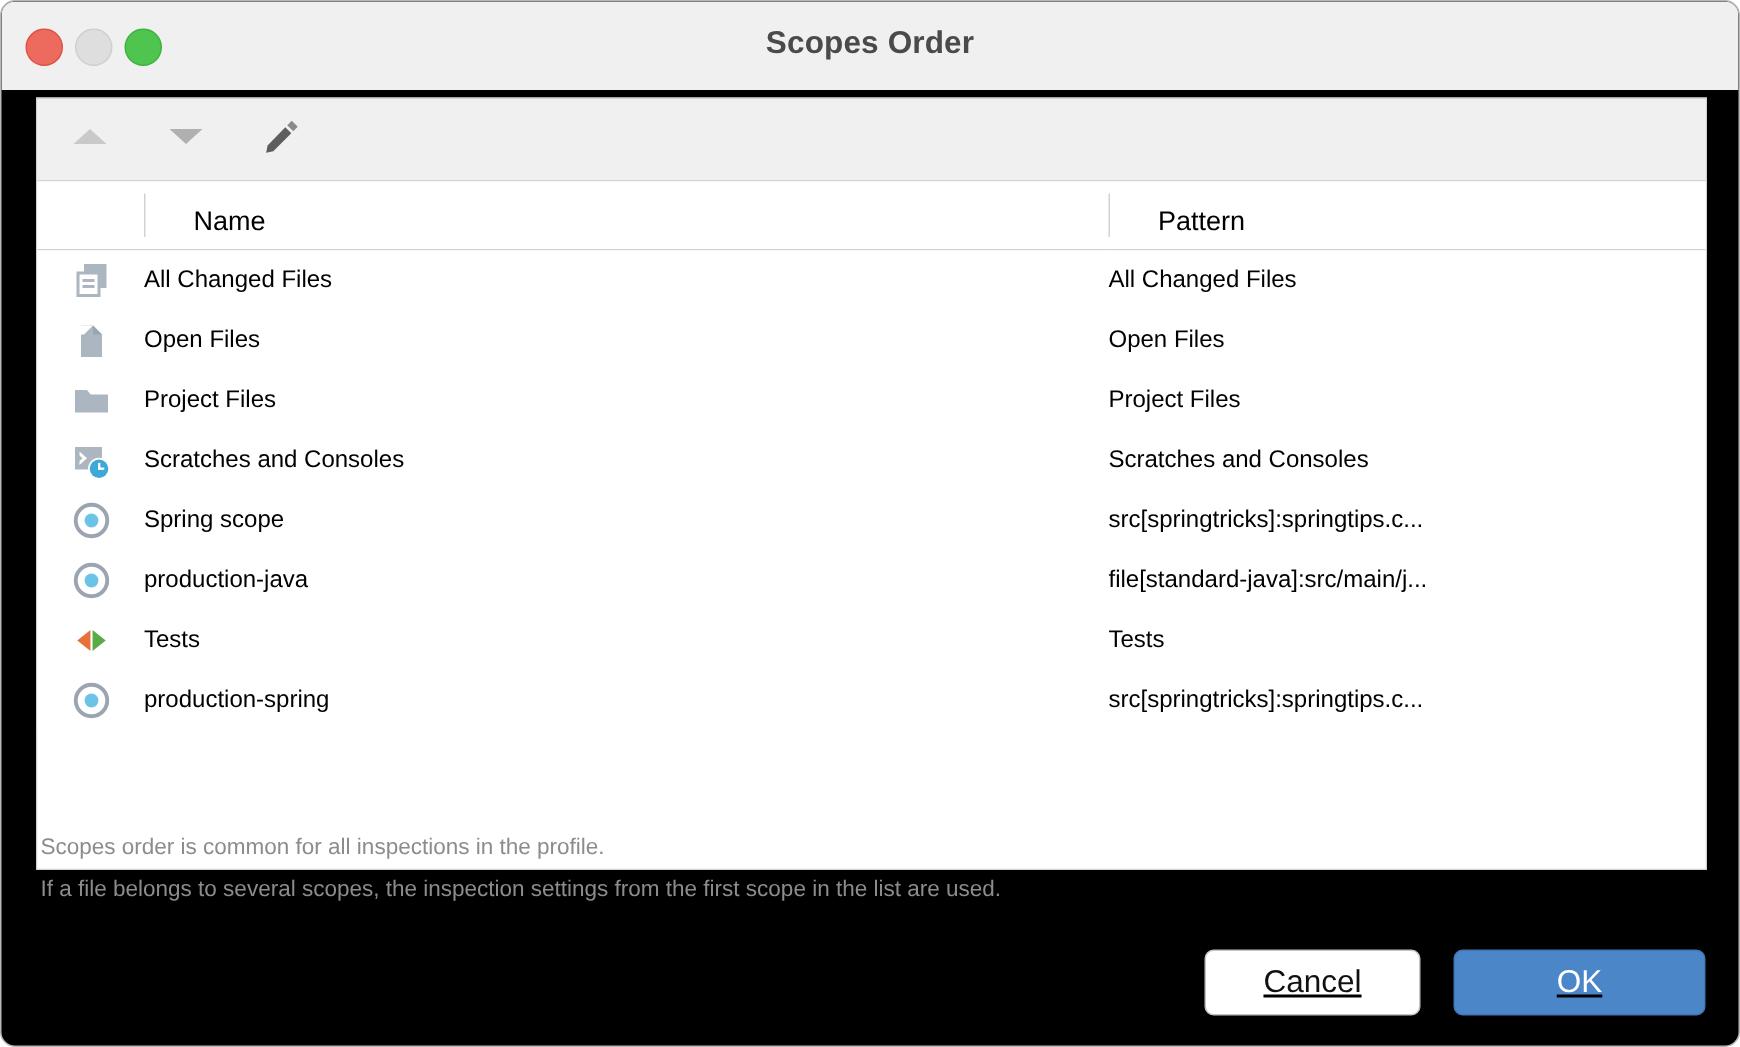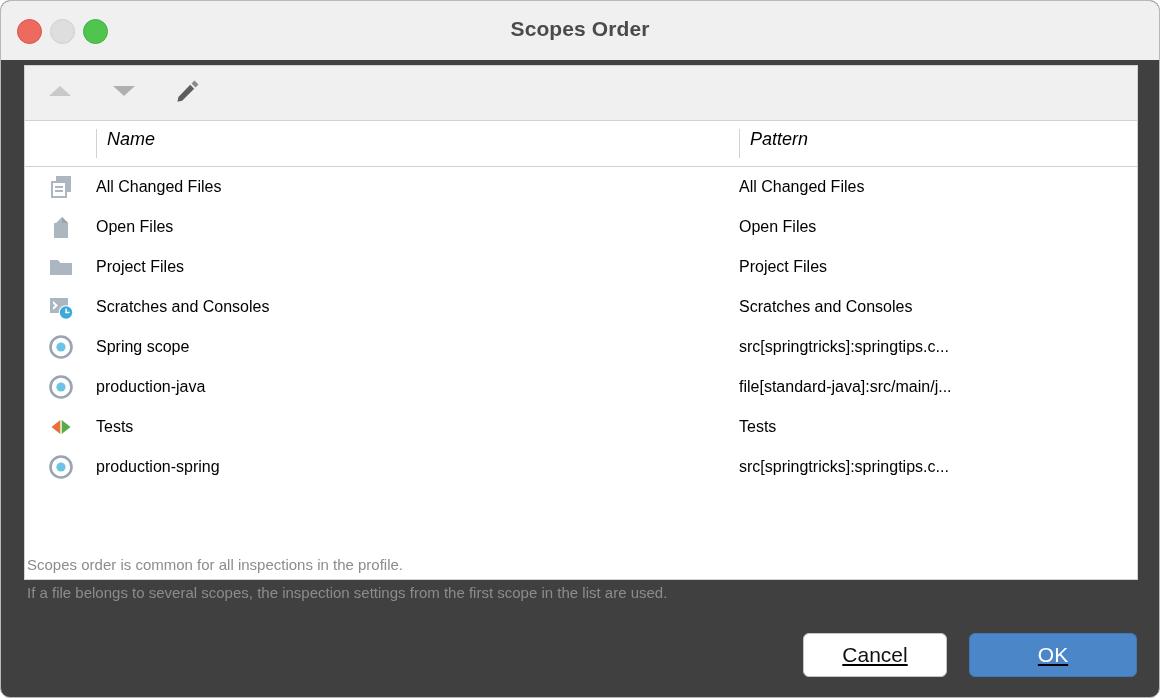--- a/index.html
+++ b/index.html
@@ -10,21 +10,21 @@
   body {
     font-family: "Liberation Sans", sans-serif;
     -webkit-font-smoothing: antialiased;
   }
 
   .window {
     position: relative;
     width: 1160px;
     height: 698px;
     box-sizing: border-box;
-    background: #404040;
+    background: #000000;
     border: 1px solid #b8b8b8;
     border-radius: 10px;
     overflow: hidden;
   }
 
   
   .titlebar {
     position: relative;
     height: 59px;
     background: #f0f0f0;
@@ -98,25 +98,24 @@
     font-size: 18px;
     font-weight: normal;
     color: #000000;
     text-align: left;
     background: #ffffff;
     border-bottom: 1px solid #d2d2d2;
     padding: 0;
     vertical-align: middle;
   }
   .th-inner {
-    padding-left: 10px;
+    padding-left: 32px;
     height: 29px;
     display: flex;
-    align-items: flex-start;
-    font-style: italic;
+    align-items: flex-end;
   }
   th.col-icon { width: 71px; }
   th.col-name { width: 643px; }
   th.col-pattern { width: auto; }
   th.col-name .th-inner,
   th.col-pattern .th-inner { border-left: 1px solid #d2d2d2; }
 
   table.scopes td {
     height: 40px;
     padding: 0;

